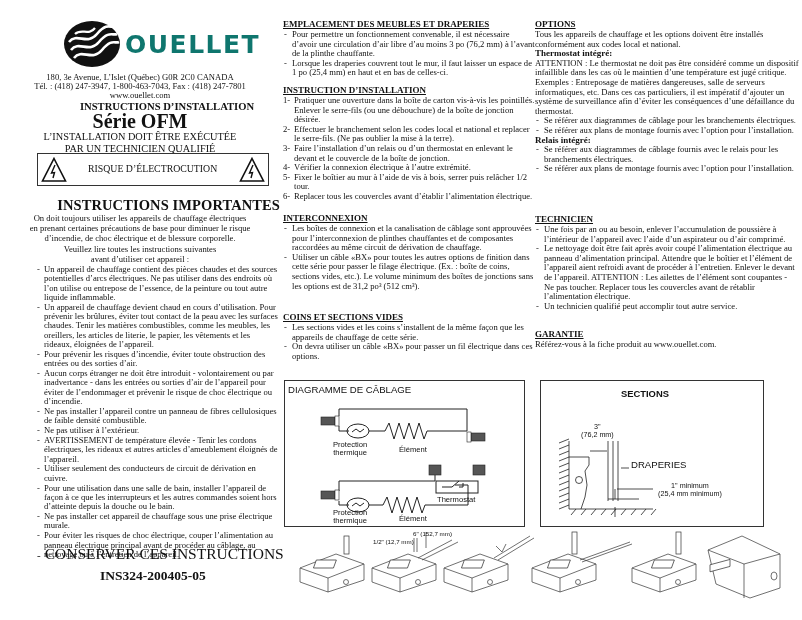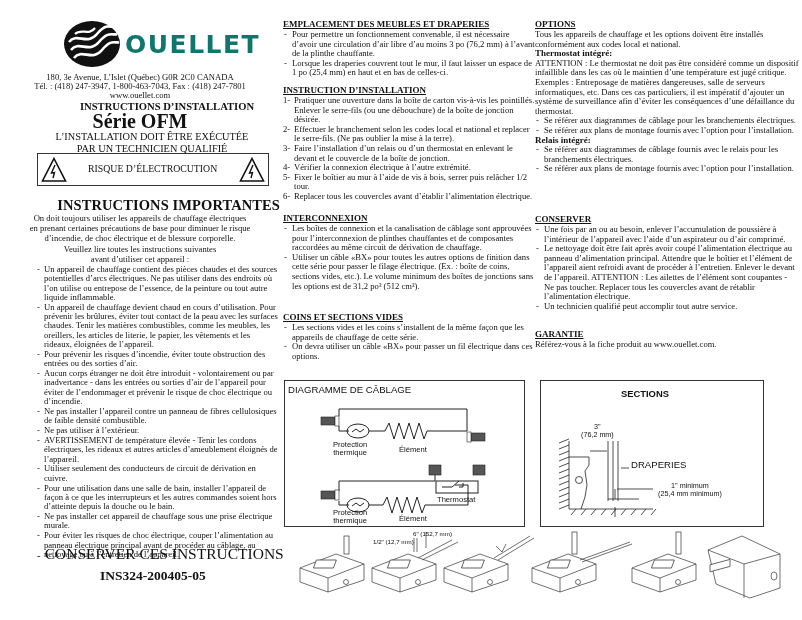--- a/index.html
+++ b/index.html
@@ -10,21 +10,21 @@
   #col2 { left: 283px; width: 252px; }
   #col3 { left: 535px; width: 267px; }
 
   
   .logo { position: absolute; left: 63px; top: 20px; width: 190px; height: 48px; }
   .logo-mark { position: absolute; left: 0; top: 0; width: 58px; height: 48px; }
   .logo-text { position: absolute; left: 62px; top: 10px; font-family: "DejaVu Sans", sans-serif; font-weight: bold; font-size: 25px; letter-spacing: 1.5px; color: #0f766e; }
   .addr { position: absolute; left: 0; width: 280px; text-align: center; font-size: 8.6px; line-height: 10px; }
   .h-install { position: absolute; left: 0; width: 280px; text-align: center; font-weight: bold; font-size: 10.6px; top: 101px; margin-left: 27px; }
   .h-serie { position: absolute; left: 0; width: 280px; text-align: center; font-weight: bold; font-size: 20px; top: 110px; }
-  .h-tech { position: absolute; left: 0; width: 280px; text-align: center; font-size: 10.3px; line-height: 11.5px; top: 131px; margin-left: 12px; }
+  .h-tech { position: absolute; left: 0; width: 280px; text-align: center; font-size: 10.3px; line-height: 11.5px; top: 131px; }
   .risk-box { position: absolute; left: 37px; top: 153px; width: 232px; height: 33px; border: 1px solid #333; border-bottom-width: 1.5px; }
   .risk-box svg { position: absolute; top: 3px; }
   .risk-label { position: absolute; left: 50px; top: 9px; font-size: 9.8px; }
   .h-important { position: absolute; left: 0; width: 280px; text-align: right; font-weight: bold; font-size: 14.5px; top: 197px; letter-spacing: 0.1px; }
   .intro { position: absolute; left: 0; width: 280px; top: 213px; text-align: center; font-size: 8.6px; line-height: 10.2px; }
   .bul1 { position: absolute; left: 37px; width: 243px; top: 265px; font-size: 8.6px; line-height: 9.3px; list-style: none; }
   .bul1 li { position: relative; padding-left: 7px; margin-bottom: 0.6px; }
   .bul1 li::before { content: "-"; position: absolute; left: 0; }
   .keep { position: absolute; left: 37px; top: 545px; font-size: 15.5px; white-space: nowrap; font-family: Liberation Serif, serif; }
   .keep .dash { font-size: 11px; margin-right: 4px; }
@@ -163,21 +163,21 @@
       <li>Se référer aux plans de montage fournis avec l’option pour l’installation.</li>
     </ul>
     <h4>Relais intégré:</h4>
     <ul>
       <li>Se référer aux diagrammes de câblage fournis avec le relais pour les branchements électriques.</li>
       <li>Se référer aux plans de montage fournis avec l’option pour l’installation.</li>
     </ul>
   </div>
 
   <div class="sec" style="top:215px; width:264px">
-    <h3>CONSERVER</h3>
+    <h3>TECHNICIEN</h3>
     <ul>
       <li>Une fois par an ou au besoin, enlever l’accumulation de poussière à l’intérieur de l’appareil avec l’aide d’un aspirateur ou d’air comprimé.</li>
       <li>Le nettoyage doit être fait après avoir coupé l’alimentation électrique au panneau d’alimentation principal. Attendre que le boîtier et l’élément de l’appareil aient refroidi avant de procéder à l’entretien. Enlever le devant de l’appareil. ATTENTION : Les ailettes de l’élément sont coupantes - Ne pas toucher. Replacer tous les couvercles avant de rétablir l’alimentation électrique.</li>
       <li>Un technicien qualifié peut accomplir tout autre service.</li>
     </ul>
   </div>
 
   <div class="sec" style="top:330px; width:264px">
     <h3>GARANTIE</h3>
     <p>Référez-vous à la fiche produit au www.ouellet.com.</p>

